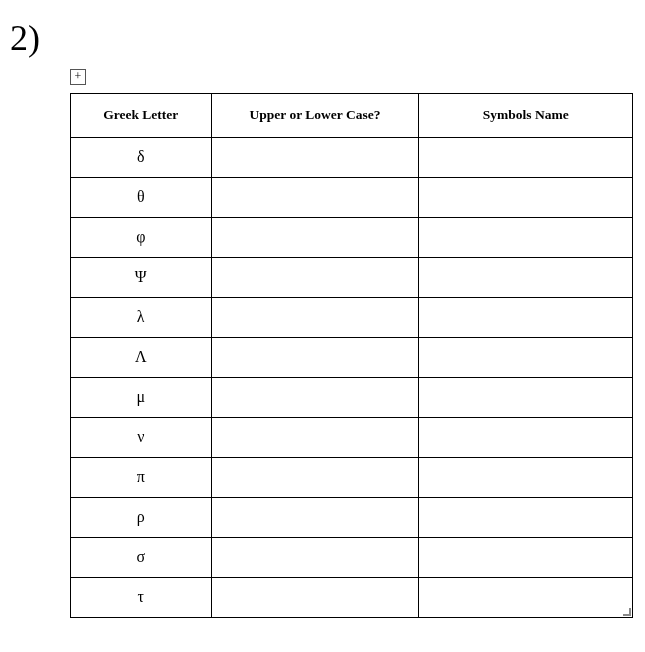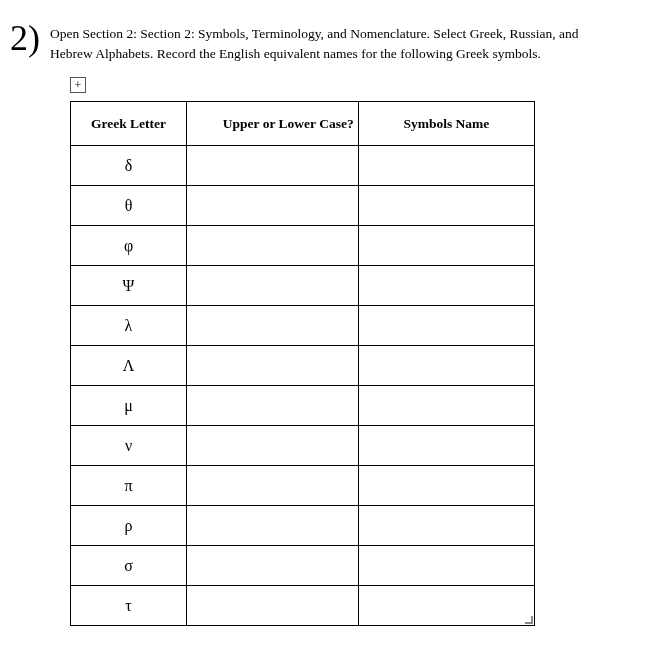--- a/index.html
+++ b/index.html
@@ -54,21 +54,21 @@
       align-items: center;
       justify-content: center;
       width: 16px;
       height: 16px;
       font-size: 12px;
       cursor: pointer;
     }
 
     .table-wrapper {
       margin-left: 60px;
-      width: 465px;
+      width: 563px;
     }
 
     table {
       border-collapse: collapse;
       width: 100%;
     }
 
     th, td {
       border: 1px solid #000;
       text-align: center;
@@ -85,21 +85,20 @@
       padding: 6px 4px;
       font-size: 13.5px;
     }
 
     .greek-letter-col {
       width: 25%;
     }
 
     .case-col {
       width: 37%;
-      text-align: right;
     }
 
     .english-col {
       width: 38%;
     }
 
     .greek-symbol {
       font-size: 16px;
     }
 
@@ -119,21 +118,20 @@
       width: 100%;
     }
   </style>
 </head>
 <body>
 
 <div class="page-container">
 
   <div class="header-section">
     <div class="section-number">2)</div>
-    <div class="section-description">Open Section 2: Section 2: Symbols, Terminology, and Nomenclature.  Select Greek, Russian, and Hebrew Alphabets.  Record the English equivalent names for the following Greek symbols.</div>
   </div>
 
   <div class="table-control">
     <span class="plus-box">+</span>
   </div>
 
   <div class="table-wrapper">
     <div class="table-container-relative">
       <table>
         <thead>

